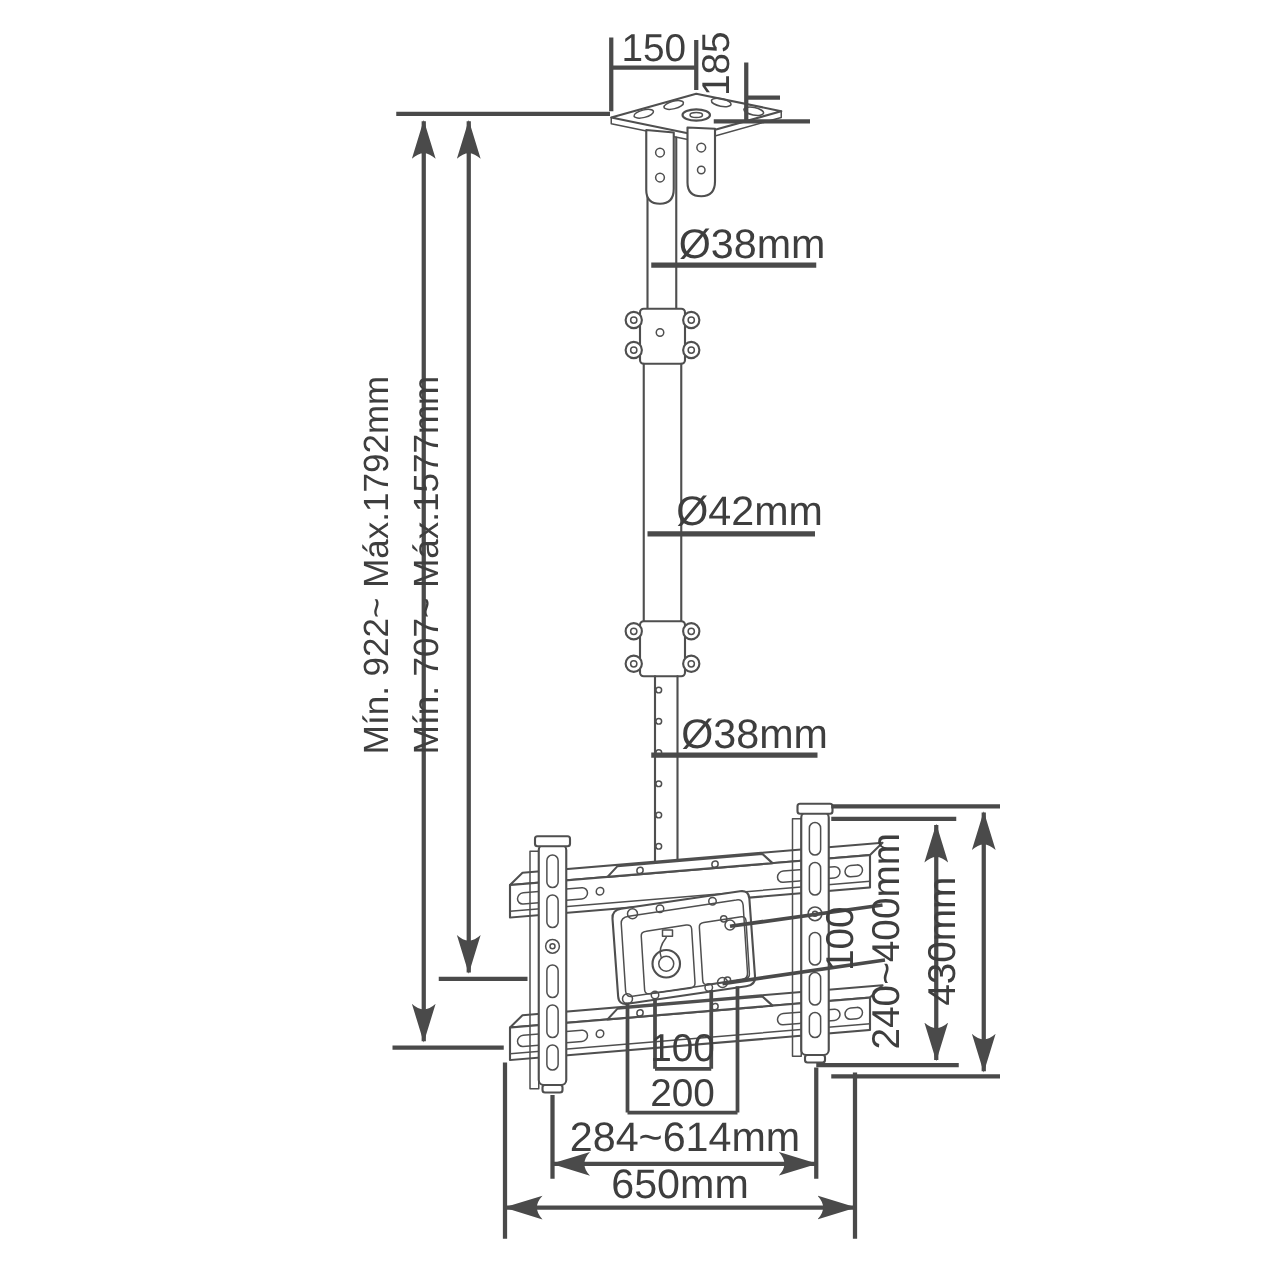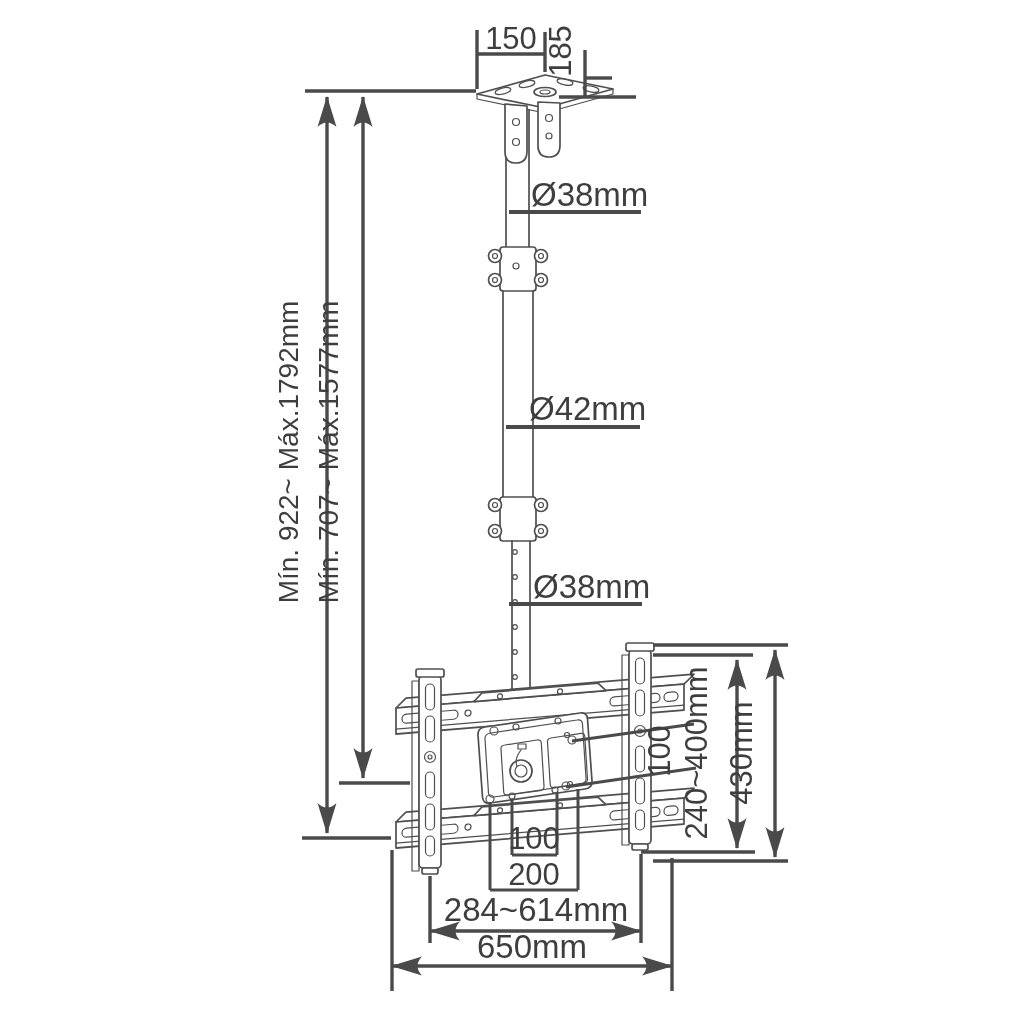--- a/index.html
+++ b/index.html
@@ -1,16 +1,16 @@
 <!DOCTYPE html>
 <html><head>
 <meta charset="utf-8">
 <style>
   html,body{margin:0;padding:0;background:#ffffff;}
-  .stage{width:920px;height:1024px;position:relative;}
+  .stage{width:920px;height:1024px;position:relative;padding-left:12px;}
   svg{display:block;}
   text{font-family:"Liberation Sans","DejaVu Sans",sans-serif;fill:#3e3e3e;}
   .s31{font-size:31px;}
   .s28{font-size:28px;}
   .s33{font-size:33px;}
   .mid{text-anchor:middle;}
   .art{fill:none;stroke:#4f4f4f;stroke-width:1.7;stroke-linejoin:round;stroke-linecap:round;}
   .artf{fill:#ffffff;stroke:#4f4f4f;stroke-width:1.7;stroke-linejoin:round;}
   .thin{stroke-width:1.2;}
   .dim{fill:none;stroke:#4a4a4a;stroke-width:3.4;}

